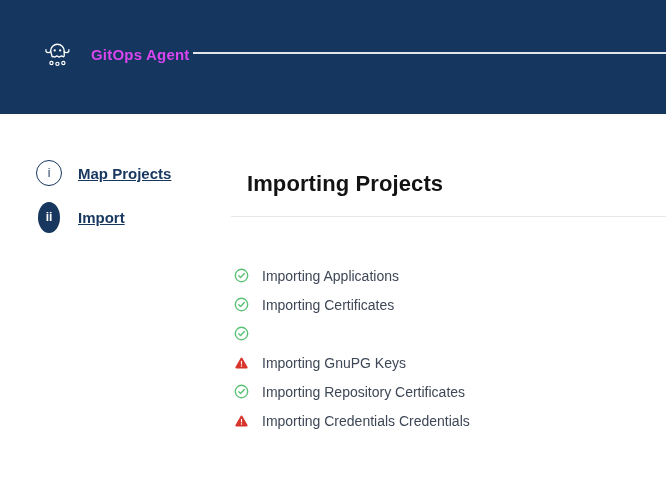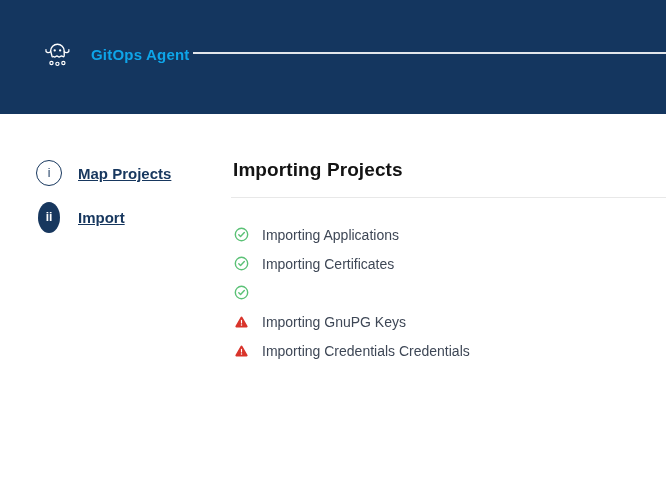--- a/index.html
+++ b/index.html
@@ -30,21 +30,21 @@
   .brand-row {
     position: absolute;
     left: 40px;
     top: 34px;
     height: 40px;
     display: flex;
     align-items: center;
   }
   .logo { width: 34px; height: 38px; display: block; }
   .brand {
-    color: #0ea5e9;
+    color: #d946ef;
     font-size: 15px;
     font-weight: 600;
     letter-spacing: 0.2px;
     margin-left: 17px;
     white-space: nowrap;
   }
   .header-rule {
     position: absolute;
     left: 193px;
     right: 0;
@@ -111,34 +111,34 @@
     text-decoration: underline;
   }
 
   
   .main {
     flex: 1;
     padding-top: 38px;
     min-width: 0;
   }
   .page-title {
-    margin: 2px;
-    font-size: 19px;
+    margin: 16px;
+    font-size: 22px;
     line-height: 32px;
     font-weight: 700;
     color: #131313;
     letter-spacing: 0.1px;
   }
   .title-divider {
     margin-top: 11px;
     height: 1px;
     background: var(--divider);
   }
   .status-list {
-    margin-top: 22px;
+    margin-top: 44px;
   }
   .status-row {
     display: flex;
     align-items: center;
     height: 29px;
     padding-left: 3px;
   }
   .status-icon {
     width: 15px;
     height: 15px;
@@ -241,20 +241,29 @@
         <span class="status-icon">
           <svg viewBox="0 0 16 16" width="15" height="14">
             <path d="M8 1.8 c0.4 0 0.75 0.2 0.95 0.55 l5.9 10.3 c0.4 0.72 -0.12 1.55 -0.95 1.55 H2.1 c-0.83 0 -1.35 -0.83 -0.95 -1.55 l5.9 -10.3 c0.2 -0.35 0.55 -0.55 0.95 -0.55 Z" fill="#D9342B"></path>
             <rect x="7.35" y="5.5" width="1.3" height="4.2" rx="0.65" fill="#ffffff"></rect>
             <circle cx="8" cy="11.5" r="0.85" fill="#ffffff"></circle>
           </svg>
         </span>
         <span class="status-label">Importing GnuPG Keys</span>
       </div>
 
+      <div class="status-row">
+        <span class="status-icon">
+          <svg viewBox="0 0 16 16" width="15" height="15">
+            <circle cx="8" cy="8" r="6.6" fill="none" stroke="#5BC176" stroke-width="1.5"></circle>
+            <path d="M5.1 8.3 l1.9 1.9 l4 -4.3" fill="none" stroke="#5BC176" stroke-width="1.5" stroke-linecap="round" stroke-linejoin="round"></path>
+          </svg>
+        </span>
+        <span class="status-label">Importing Repository Certificates</span>
+      </div>
 
       <div class="status-row">
         <span class="status-icon">
           <svg viewBox="0 0 16 16" width="15" height="14">
             <path d="M8 1.8 c0.4 0 0.75 0.2 0.95 0.55 l5.9 10.3 c0.4 0.72 -0.12 1.55 -0.95 1.55 H2.1 c-0.83 0 -1.35 -0.83 -0.95 -1.55 l5.9 -10.3 c0.2 -0.35 0.55 -0.55 0.95 -0.55 Z" fill="#D9342B"></path>
             <rect x="7.35" y="5.5" width="1.3" height="4.2" rx="0.65" fill="#ffffff"></rect>
             <circle cx="8" cy="11.5" r="0.85" fill="#ffffff"></circle>
           </svg>
         </span>
         <span class="status-label">Importing Credentials Credentials</span>

